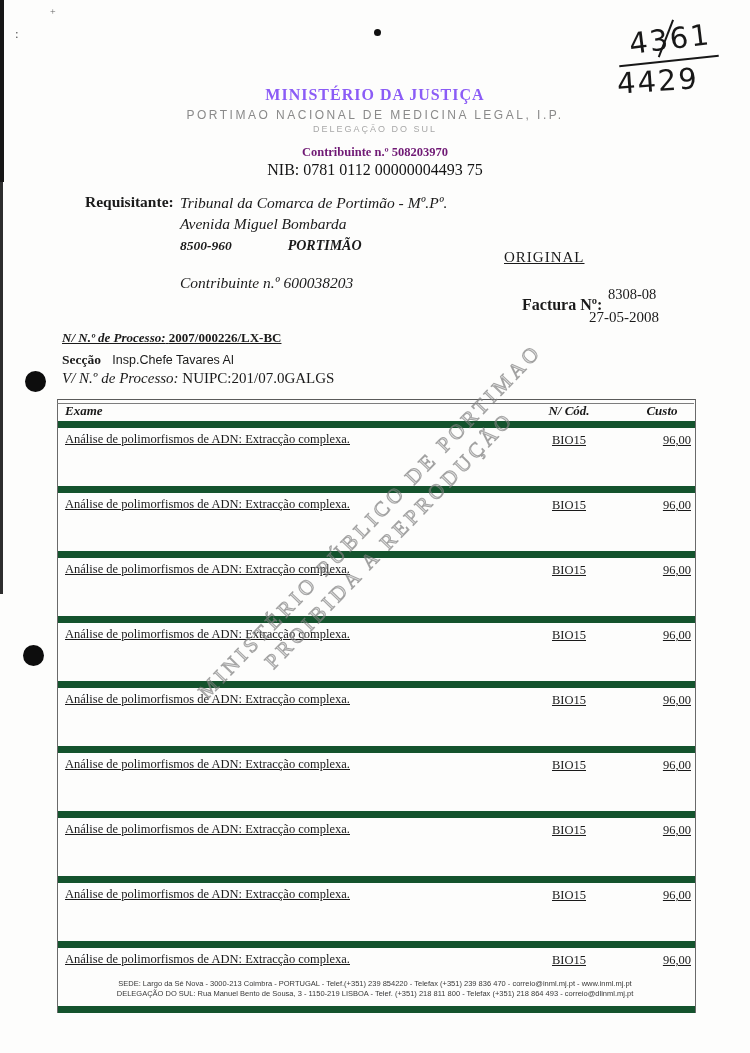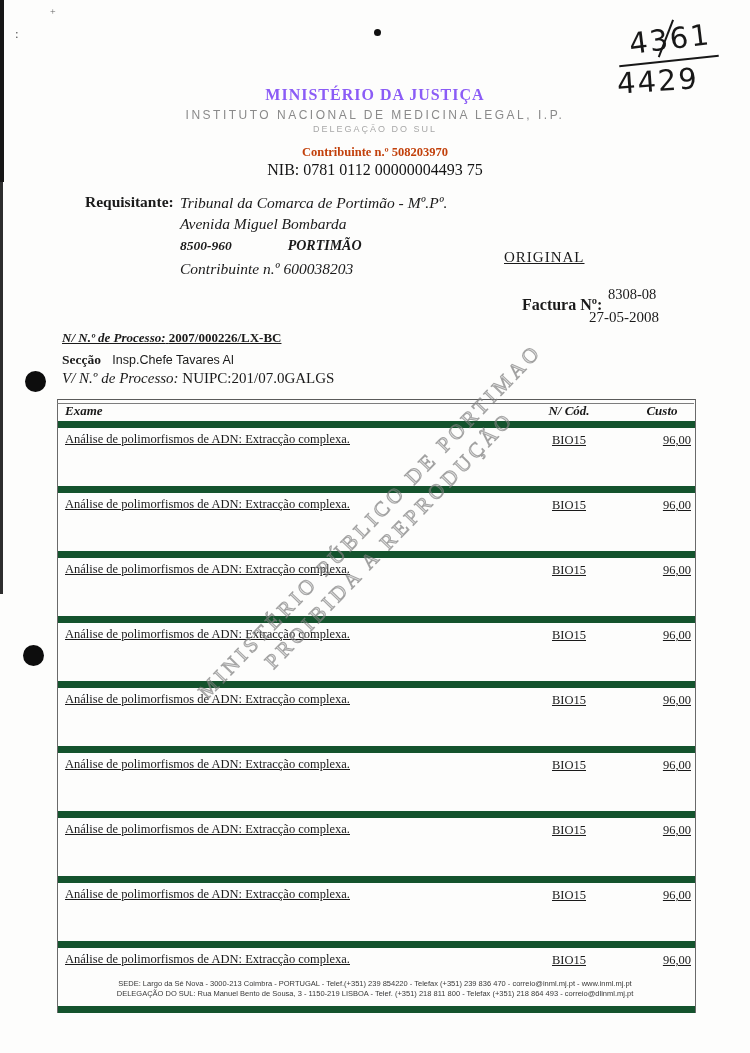--- a/index.html
+++ b/index.html
@@ -21,29 +21,29 @@
   .hw-top{position:relative;display:inline-block;font-size:29px;transform:rotate(-7deg);margin-left:12px;letter-spacing:2px;}
   .hw-slash{position:absolute;left:36px;top:-4px;width:2px;height:40px;background:#181818;transform:rotate(28deg);}
   .hw-line{width:100px;height:2px;background:#181818;transform:rotate(-6deg);margin:4px 0 2px 2px;}
   .hw-bottom{display:inline-block;font-size:29px;transform:rotate(-4deg);letter-spacing:2px;}
 
   
   .letterhead{position:absolute;left:0;top:86px;width:750px;text-align:center;}
   .ministry{font-size:16px;font-weight:bold;letter-spacing:1px;color:#8b5cf6;}
   .institute{margin-top:4px;font-family:"Liberation Sans",sans-serif;font-size:12px;letter-spacing:2.5px;color:#8a8a8a;}
   .delegation{margin-top:2px;font-family:"Liberation Sans",sans-serif;font-size:9px;letter-spacing:2px;color:#a8a8a8;}
-  .contrib{margin-top:11px;font-size:12.5px;font-weight:bold;color:#c2410c;}
+  .contrib{margin-top:11px;font-size:12.5px;font-weight:bold;color:#701a75;}
   .nib{margin-top:1px;font-size:16px;color:#141414;}
 
   
   .req-label{position:absolute;left:85px;top:193px;font-size:15.5px;font-weight:bold;}
   .req-block{position:absolute;left:180px;top:192px;font-size:15.5px;font-style:italic;line-height:21px;}
   .req-postal{font-size:13.5px;font-weight:bold;}
   .req-city{margin-left:52px;font-size:14px;font-weight:bold;}
-  .req-contrib{margin-top:2px;font-family:Liberation Serif, serif;}
+  .req-contrib{margin-top:16px;font-family:Liberation Serif, serif;}
 
   
   .original{position:absolute;left:504px;top:249px;font-size:15px;letter-spacing:1px;text-decoration:underline;}
   .fact-label{position:absolute;left:494px;top:296px;font-size:16px;font-weight:bold;margin-left:28px;}
   .fact-num{position:absolute;left:608px;top:286px;font-size:14.5px;}
   .fact-date{position:absolute;left:589px;top:309px;font-size:15px;}
 
   
   .proc1{position:absolute;left:62px;top:330px;font-size:13px;text-decoration:underline;}
   .proc1 .lbl{font-weight:bold;font-style:italic;}
@@ -91,21 +91,21 @@
     <span class="hw-top">
       <span>4361</span>
       <span class="hw-slash"></span>
     </span>
     <div class="hw-line"></div>
     <span class="hw-bottom">4429</span>
   </div>
 
   <div class="letterhead">
     <div class="ministry">MINISTÉRIO DA JUSTIÇA</div>
-    <div class="institute">INSTITUTO NACIONAL DE MEDICINA LEGAL, I.P.</div>
+    <div class="institute">PORTIMAO NACIONAL DE MEDICINA LEGAL, I.P.</div>
     <div class="delegation">DELEGAÇÃO DO SUL</div>
     <div class="contrib">Contribuinte n.º 508203970</div>
     <div class="nib">NIB: 0781 0112 00000004493 75</div>
   </div>
 
   <div class="req-label">Requisitante:</div>
   <div class="req-block">
     <div>Tribunal da Comarca de Portimão - Mº.Pº.</div>
     <div>Avenida  Miguel Bombarda</div>
     <div>

